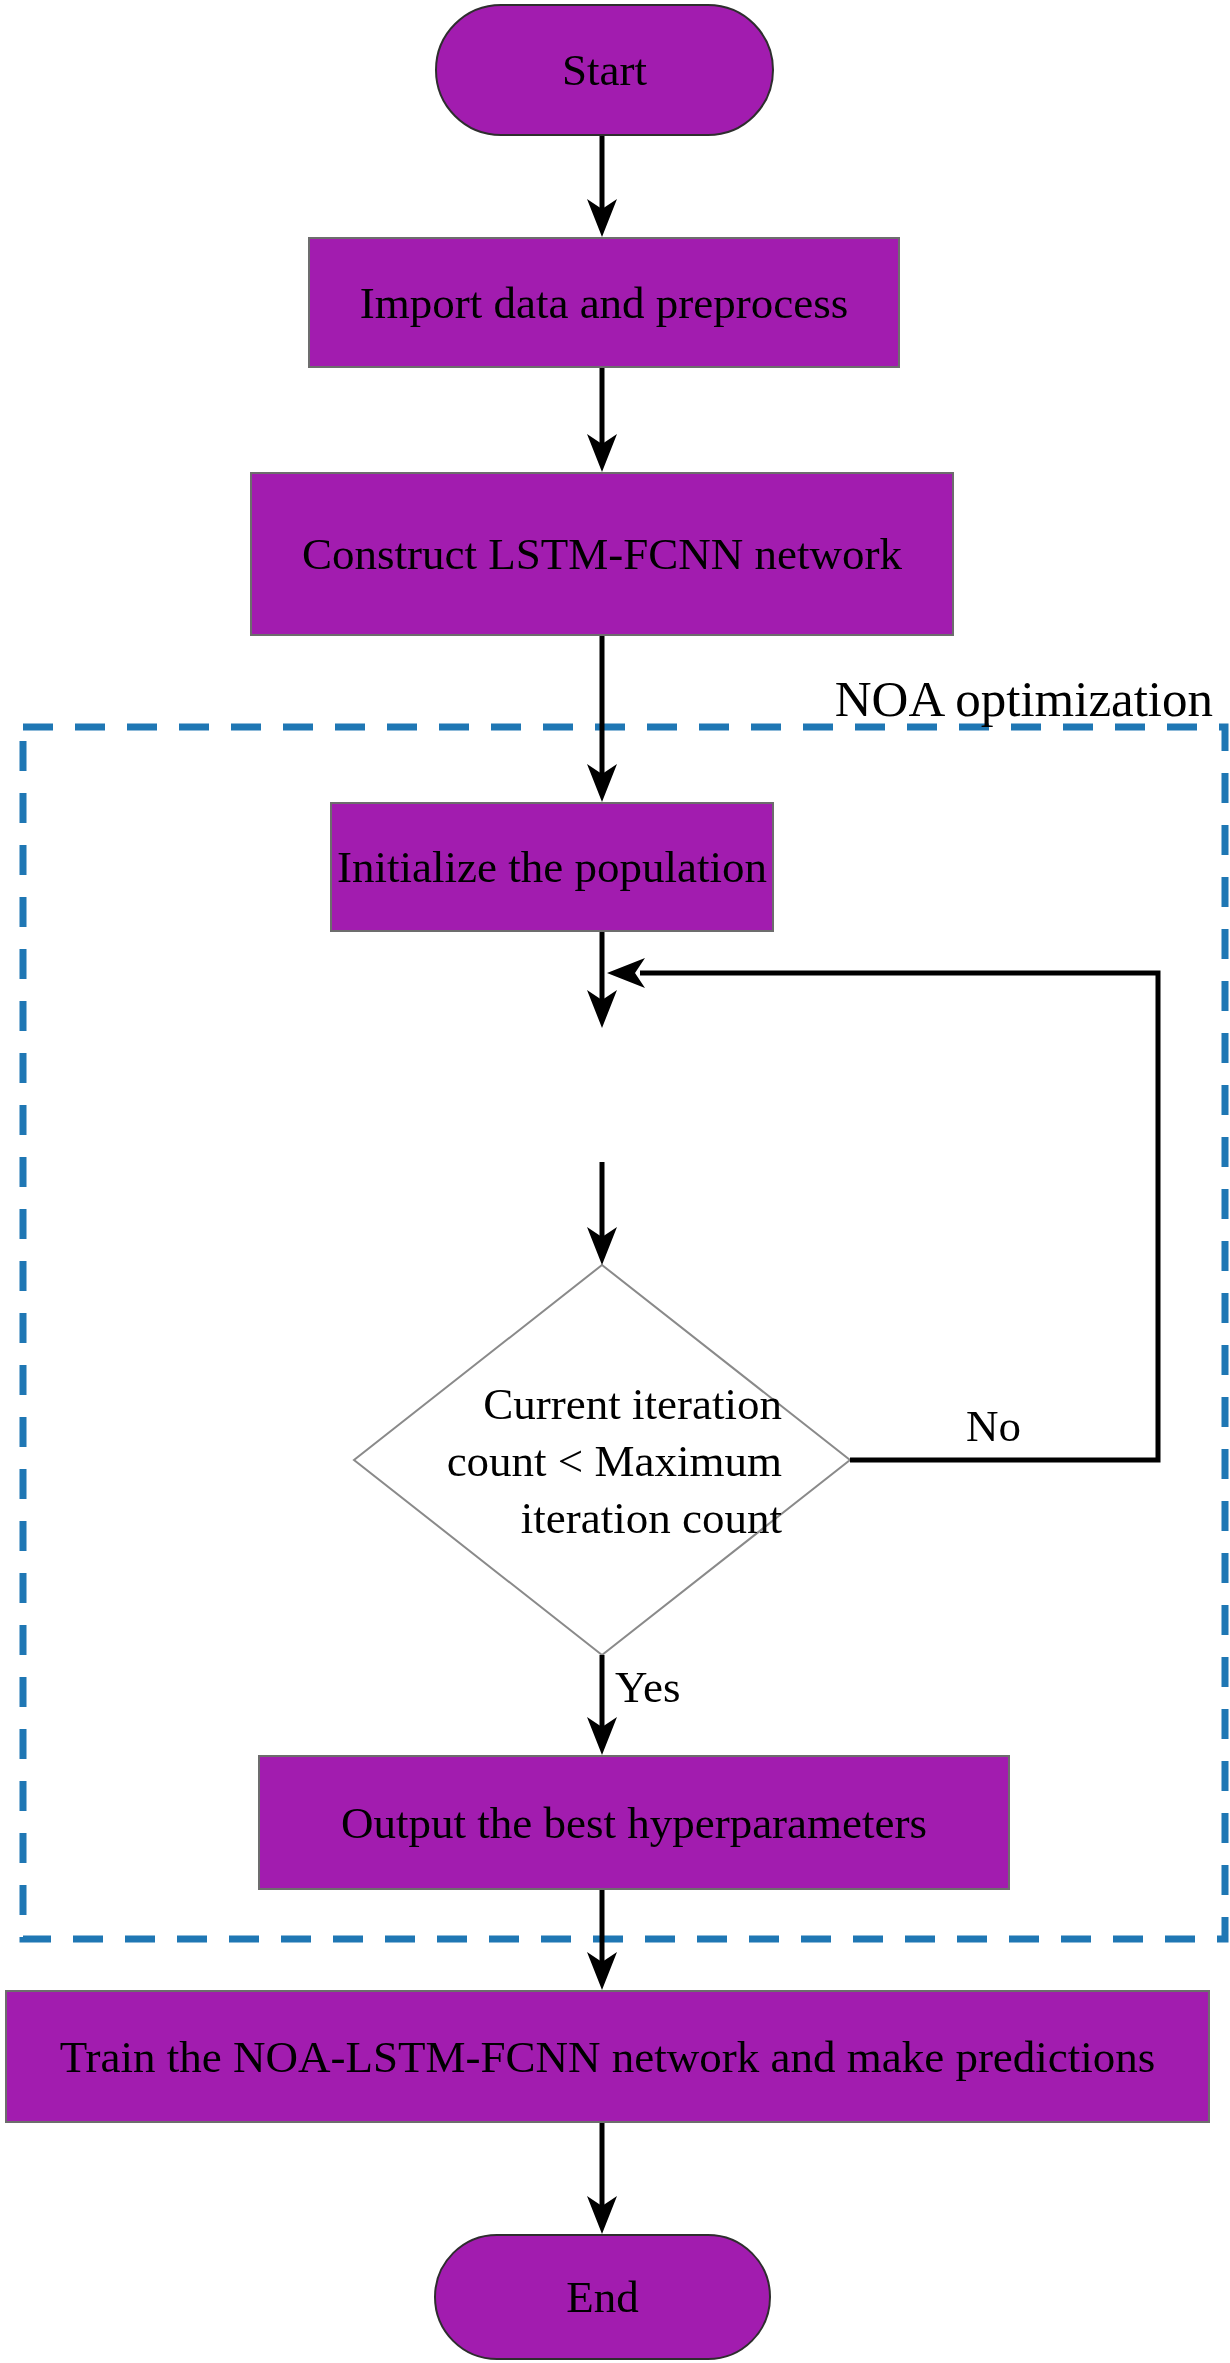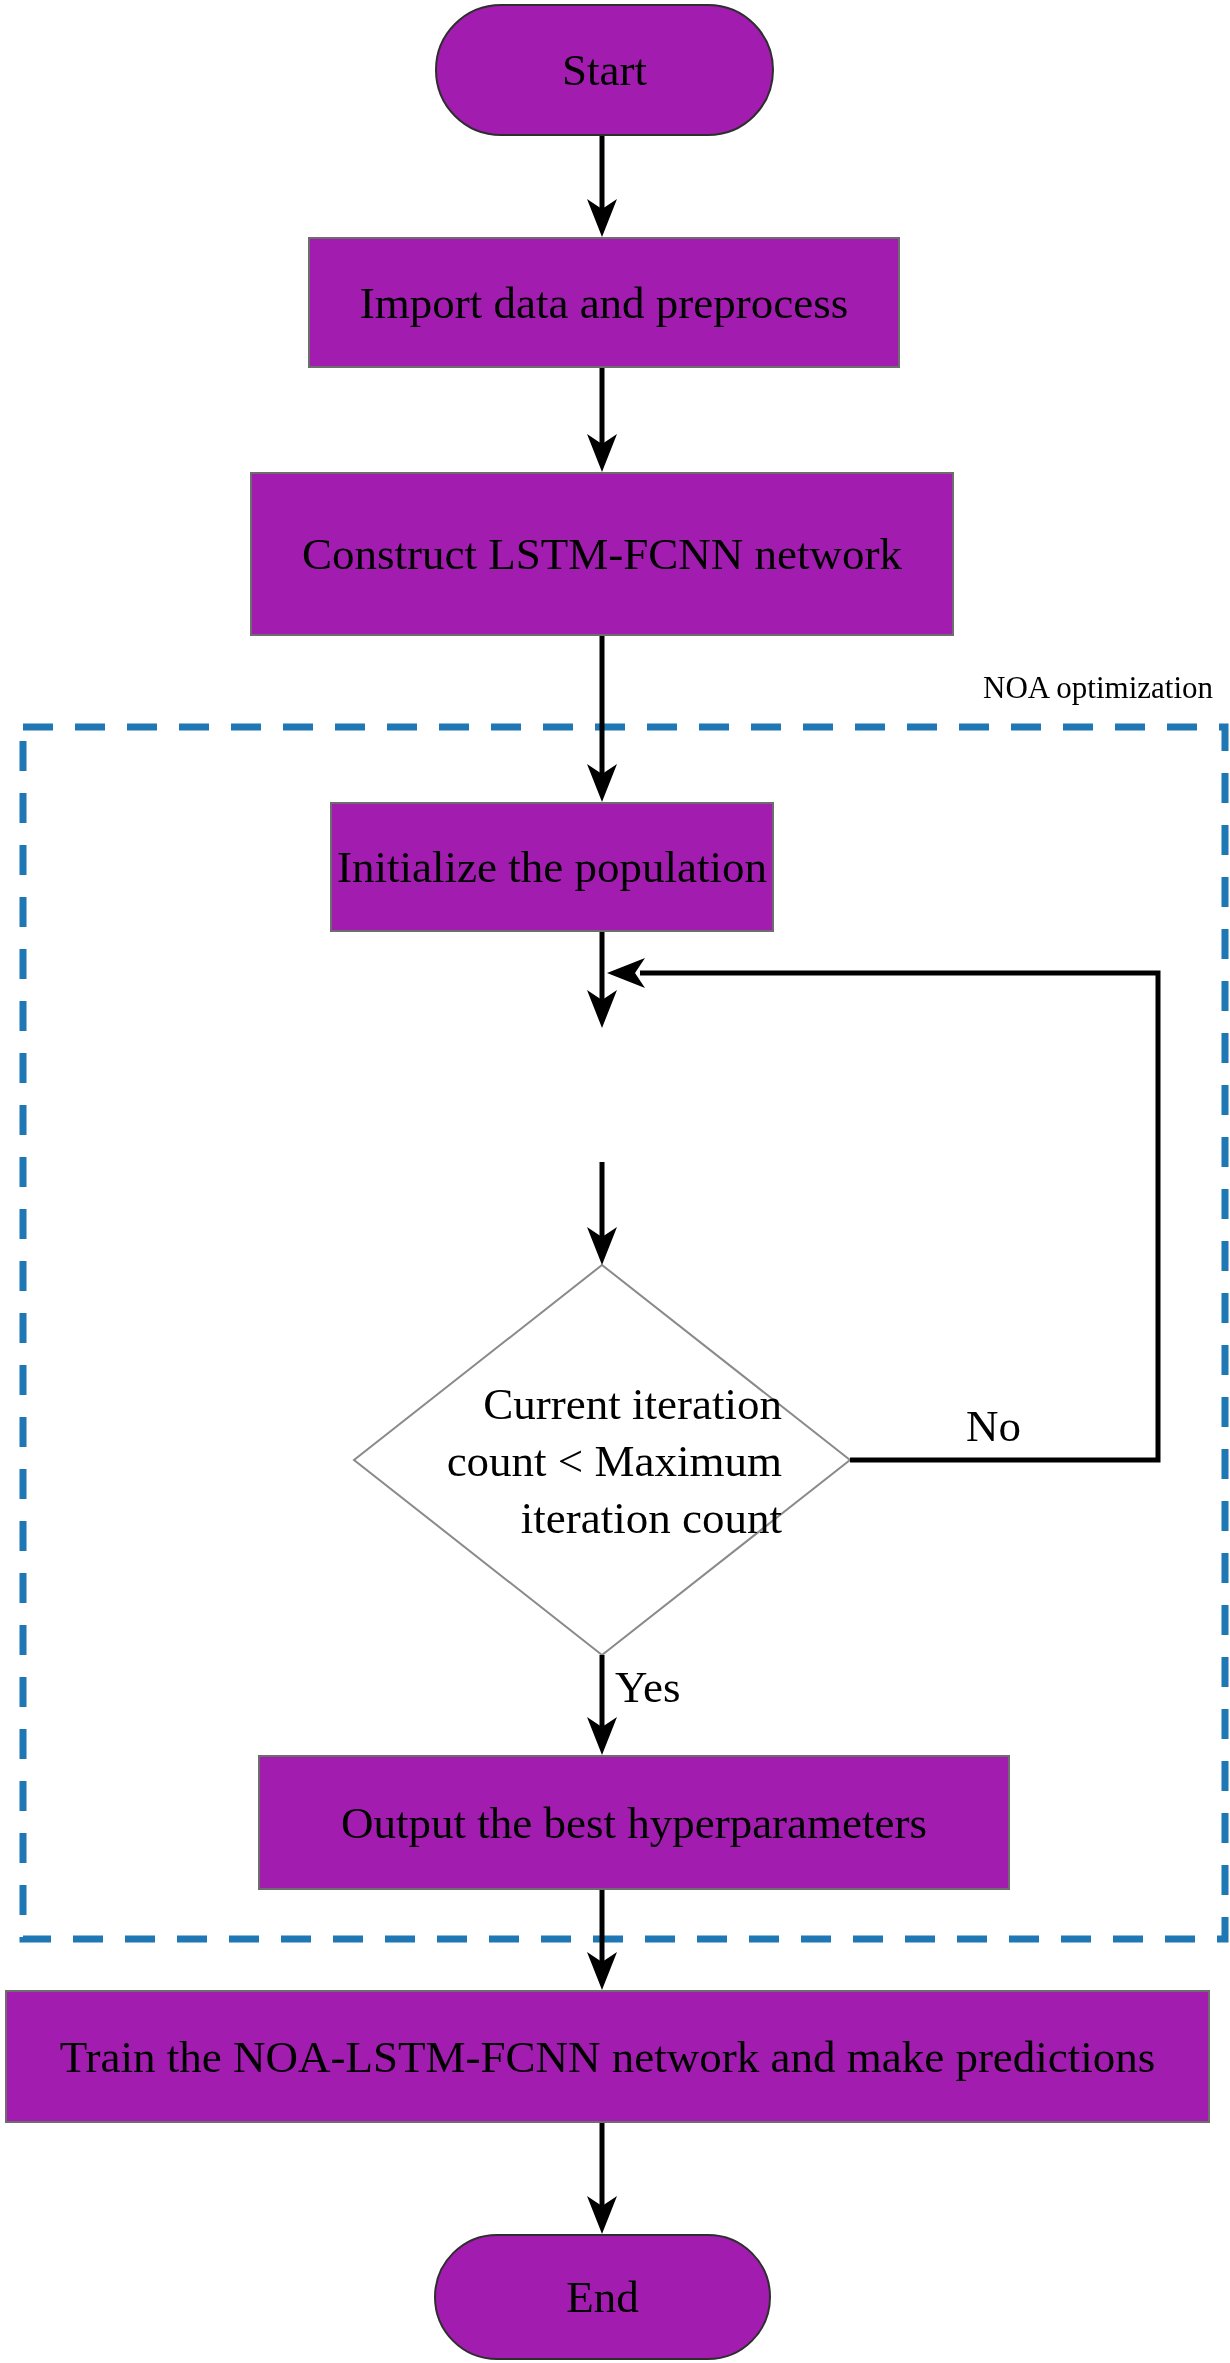--- a/index.html
+++ b/index.html
@@ -49,21 +49,21 @@
     white-space: normal;
   }
   .edge-label {
     position: absolute;
     font-size: 45px;
     line-height: 1.1;
     white-space: nowrap;
   }
   .region-label {
     position: absolute;
-    font-size: 31px;
+    font-size: 51px;
     line-height: 1.1;
     white-space: nowrap;
   }
   .connector { stroke: #000000; stroke-width: 5; fill: none; }
   .arrowhead { fill: #000000; stroke: none; }
   .diamond  { fill: #ffffff; stroke: #8a8a8a; stroke-width: 2; }
   .dashedbox { fill: none; stroke-width: 7; }
 </style>
 </head>
 <body>

